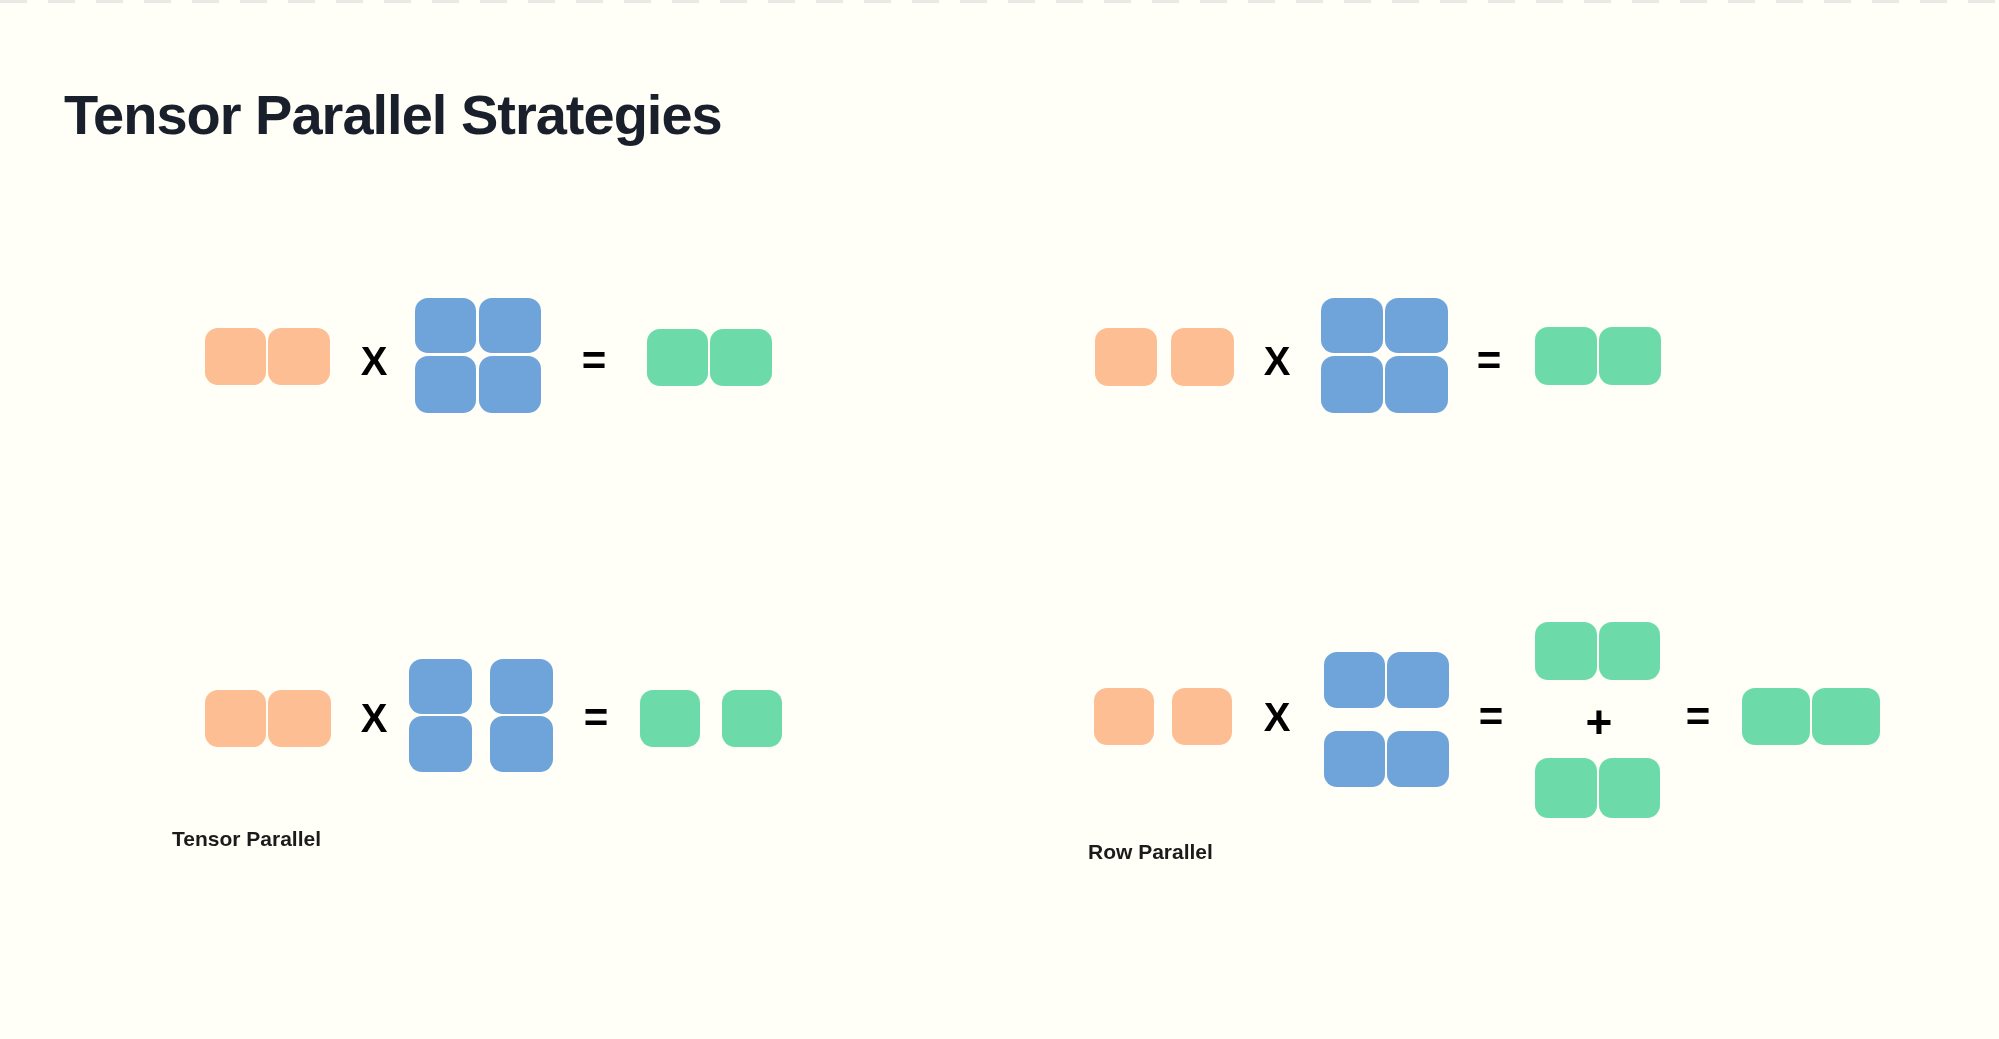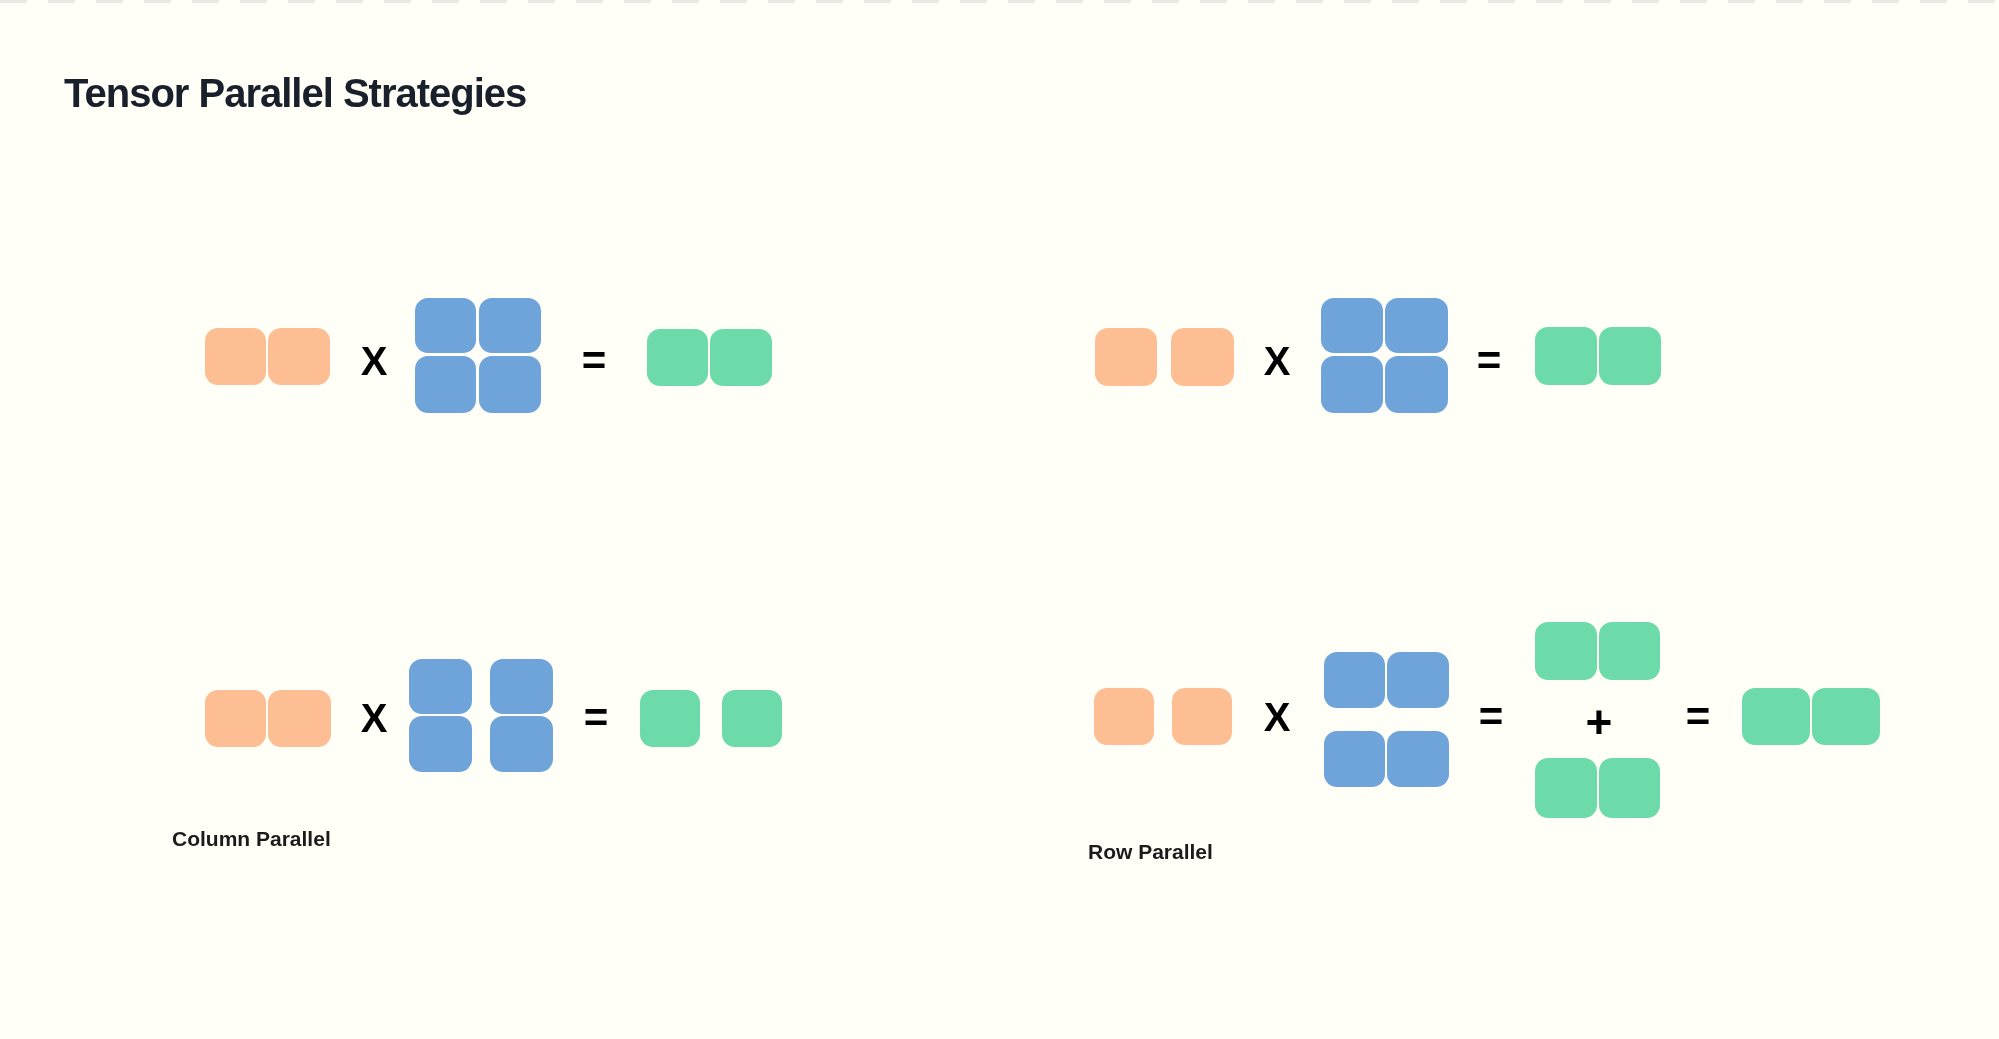--- a/index.html
+++ b/index.html
@@ -8,21 +8,21 @@
     position:relative;overflow:hidden;
     background:var(--bg,#FFFEF7);
     font-family:"Liberation Sans","DejaVu Sans",sans-serif;
   }
   .top-dashes{
     position:absolute;left:0;top:0;width:100%;height:3px;
     background:repeating-linear-gradient(90deg,var(--dash,#E9E9E6) 0 27px,transparent 27px 48px);
   }
   .page-title{
     position:absolute;left:64px;top:44px;
-    font-size:40px;font-weight:bold;letter-spacing:-1px;
+    font-size:56px;font-weight:bold;letter-spacing:-1px;
     color:var(--title,#1A202B);white-space:nowrap;
   }
   .blk{position:absolute;border-radius:13px;}
   .in{background:var(--input,#FCBE92);}
   .wt{background:var(--weight,#6FA4DB);}
   .out{background:var(--output,#6CDBA9);}
   .op{
     position:absolute;transform:translate(-50%,-50%);
     font-weight:bold;color:var(--optext,#000);
     font-size:42px;line-height:1;white-space:nowrap;
@@ -71,21 +71,21 @@
   <div class="blk in" style="left:205px;top:690px;width:61px;height:57px;"></div>
   <div class="blk in" style="left:268px;top:690px;width:63px;height:57px;"></div>
   <span class="op mul" style="left:374px;top:718px;">X</span>
   <div class="blk wt" style="left:409px;top:659px;width:63px;height:55px;"></div>
   <div class="blk wt" style="left:490px;top:659px;width:63px;height:55px;"></div>
   <div class="blk wt" style="left:409px;top:716px;width:63px;height:56px;"></div>
   <div class="blk wt" style="left:490px;top:716px;width:63px;height:56px;"></div>
   <span class="op" style="left:596px;top:718px;">=</span>
   <div class="blk out" style="left:640px;top:690px;width:60px;height:57px;"></div>
   <div class="blk out" style="left:722px;top:690px;width:60px;height:57px;"></div>
-  <div class="diagram-label" style="left:172px;top:828px;">Column Parallel</div>
+  <div class="diagram-label" style="left:172px;top:828px;">Tensor Parallel</div>
 </div>
 
 <div>
   <div class="blk in" style="left:1094px;top:688px;width:60px;height:57px;"></div>
   <div class="blk in" style="left:1172px;top:688px;width:60px;height:57px;"></div>
   <span class="op mul" style="left:1277px;top:717px;">X</span>
   <div class="blk wt" style="left:1324px;top:652px;width:61px;height:56px;"></div>
   <div class="blk wt" style="left:1387px;top:652px;width:62px;height:56px;"></div>
   <div class="blk wt" style="left:1324px;top:731px;width:61px;height:56px;"></div>
   <div class="blk wt" style="left:1387px;top:731px;width:62px;height:56px;"></div>

